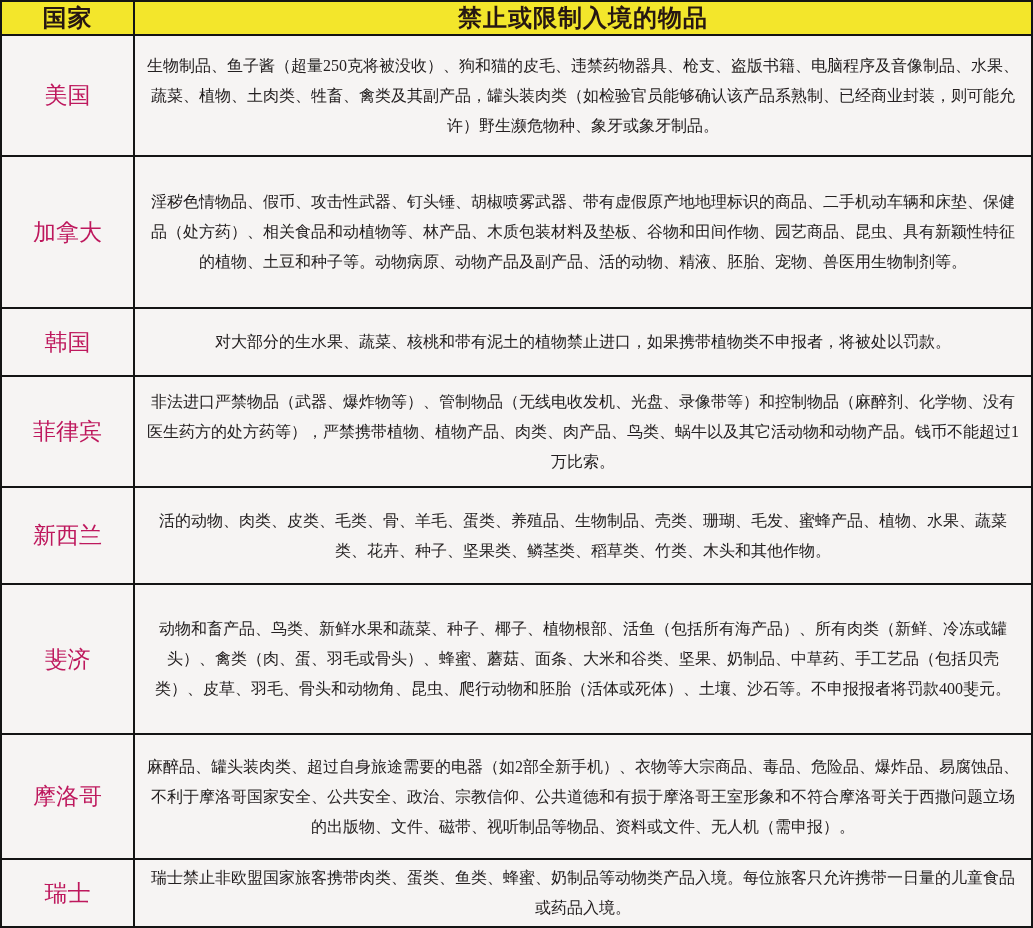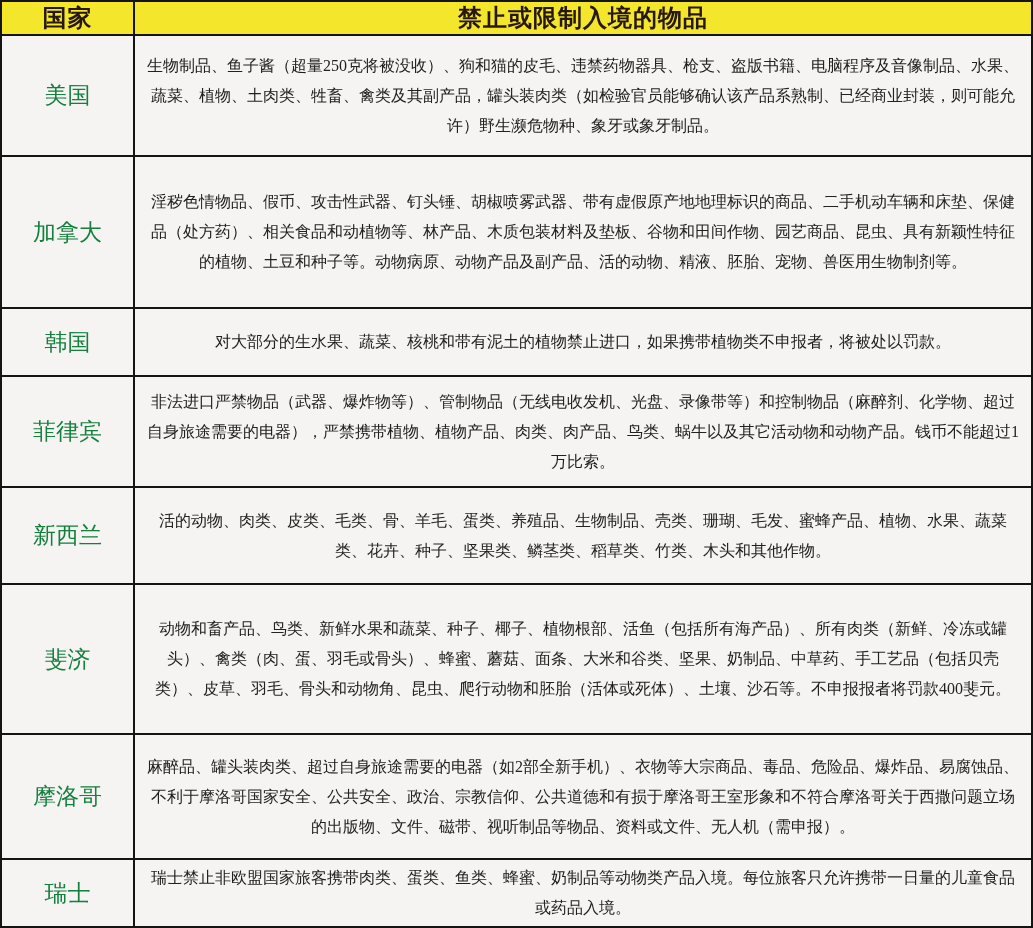--- a/index.html
+++ b/index.html
@@ -34,21 +34,21 @@
     color: #261712;
     font-size: 24px;
     font-weight: bold;
     text-align: center;
     padding: 0 4px;
     letter-spacing: 1px;
     margin-top: 30px;
   }
   td.country-cell {
     background: #f6f4f3;
-    color: #15803d;
+    color: #be185d;
     font-size: 23px;
     text-align: center;
     padding: 0 4px;
   }
   td.items-cell {
     background: #f6f4f3;
     color: #242021;
     font-size: 16px;
     line-height: 30px;
     text-align: center;
@@ -86,21 +86,21 @@
       <tr>
         <td class="country-cell">加拿大</td>
         <td class="items-cell">淫秽色情物品、假币、攻击性武器、钉头锤、胡椒喷雾武器、带有虚假原产地地理标识的商品、二手机动车辆和床垫、保健品（处方药）、相关食品和动植物等、林产品、木质包装材料及垫板、谷物和田间作物、园艺商品、昆虫、具有新颖性特征的植物、土豆和种子等。动物病原、动物产品及副产品、活的动物、精液、胚胎、宠物、兽医用生物制剂等。</td>
       </tr>
       <tr>
         <td class="country-cell">韩国</td>
         <td class="items-cell">对大部分的生水果、蔬菜、核桃和带有泥土的植物禁止进口，如果携带植物类不申报者，将被处以罚款。</td>
       </tr>
       <tr>
         <td class="country-cell">菲律宾</td>
-        <td class="items-cell">非法进口严禁物品（武器、爆炸物等）、管制物品（无线电收发机、光盘、录像带等）和控制物品（麻醉剂、化学物、超过自身旅途需要的电器），严禁携带植物、植物产品、肉类、肉产品、鸟类、蜗牛以及其它活动物和动物产品。钱币不能超过1万比索。</td>
+        <td class="items-cell">非法进口严禁物品（武器、爆炸物等）、管制物品（无线电收发机、光盘、录像带等）和控制物品（麻醉剂、化学物、没有医生药方的处方药等），严禁携带植物、植物产品、肉类、肉产品、鸟类、蜗牛以及其它活动物和动物产品。钱币不能超过1万比索。</td>
       </tr>
       <tr>
         <td class="country-cell">新西兰</td>
         <td class="items-cell">活的动物、肉类、皮类、毛类、骨、羊毛、蛋类、养殖品、生物制品、壳类、珊瑚、毛发、蜜蜂产品、植物、水果、蔬菜类、花卉、种子、坚果类、鳞茎类、稻草类、竹类、木头和其他作物。</td>
       </tr>
       <tr>
         <td class="country-cell">斐济</td>
         <td class="items-cell">动物和畜产品、鸟类、新鲜水果和蔬菜、种子、椰子、植物根部、活鱼（包括所有海产品）、所有肉类（新鲜、冷冻或罐头）、禽类（肉、蛋、羽毛或骨头）、蜂蜜、蘑菇、面条、大米和谷类、坚果、奶制品、中草药、手工艺品（包括贝壳类）、皮草、羽毛、骨头和动物角、昆虫、爬行动物和胚胎（活体或死体）、土壤、沙石等。不申报报者将罚款400斐元。</td>
       </tr>
       <tr>

